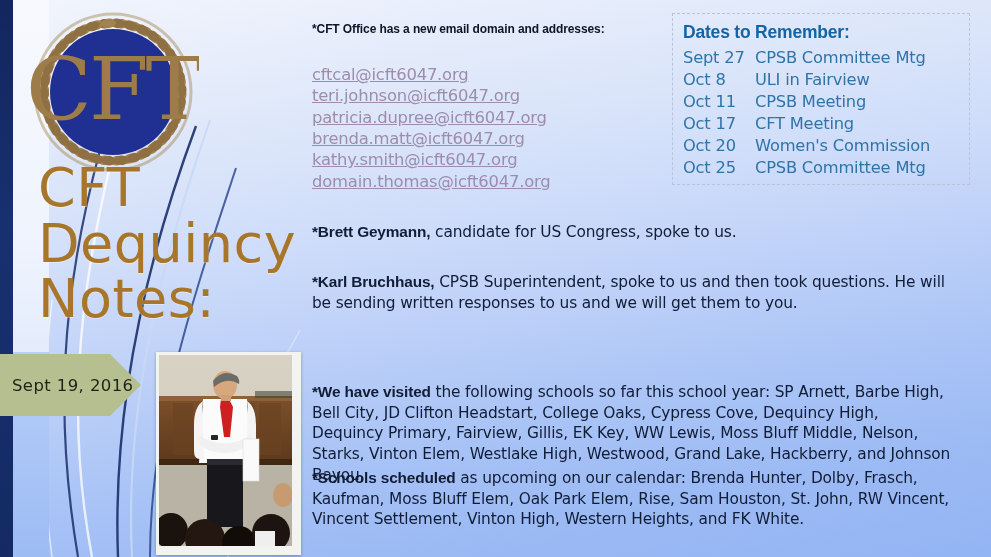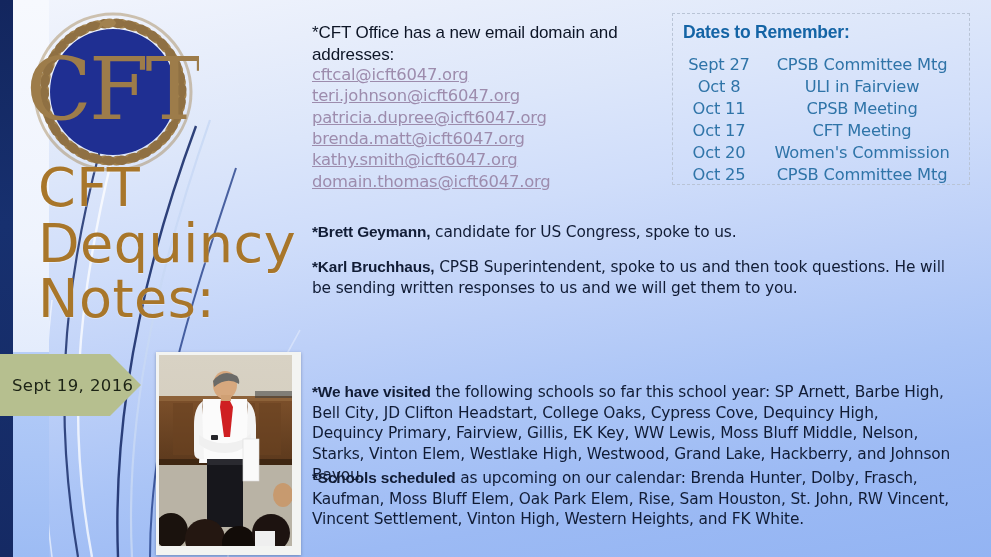--- a/index.html
+++ b/index.html
@@ -80,21 +80,21 @@
   .photo-frame svg{display:block;width:133px;height:191px;}
 
   
   .content{
     position:absolute;left:312px;top:0;width:660px;height:557px;z-index:5;
     color:#101b33;
   }
 
   .lead{
     position:absolute;left:0;top:22px;width:348px;
-    font-size:17px;line-height:1.30;font-weight:normal;
+    font-size:12px;line-height:1.30;font-weight:bold;
     color:#0d1526;letter-spacing:-.1px;
   }
   .emails{
     position:absolute;left:0;top:64px;width:348px;
   }
   .emails a{
     display:block;
     color:#9d8cad;
     font-size:16.4px;
     line-height:1.30;
@@ -104,40 +104,39 @@
   }
 
   .para{
     position:absolute;left:0;width:640px;
     font-size:15.4px;line-height:1.34;
     color:#111c35;letter-spacing:-.15px;
     font-family:"DejaVu Sans","Liberation Sans",sans-serif;
   }
   .para b{font-weight:bold;font-family:"Liberation Sans",sans-serif;text-align:right;}
   #p-brett{top:222px;}
-  #p-karl{top:257px;}
+  #p-karl{top:272px;}
   #p-visited{top:366px;margin-top:16px;}
   #p-sched{top:468px;}
 
   
   .dates-box{
     position:absolute;left:672px;top:13px;width:298px;height:172px;z-index:6;
     border:1px dashed #b9c4d6;
     box-sizing:border-box;
     padding:7px 0 0 10px;
   }
   .dates-title{
     color:#1464a5;font-weight:bold;font-size:17.5px;line-height:1.26;
-    letter-spacing:-.2px;margin-bottom:11px;
+    letter-spacing:-.2px;margin-bottom:4px;
   }
   .date-row{
     display:flex;font-size:16.3px;line-height:1.345;
     color:#2f74a8;letter-spacing:-.2px;
     font-family:"DejaVu Sans","Liberation Sans",sans-serif;
-    text-align:center;
   }
   .date-row .d-when{width:72px;flex:0 0 72px;}
   .date-row .d-what{flex:1;}
 </style>
 </head>
 <body>
 
 <div id="slide">
 
   <div class="left-navy"></div>

